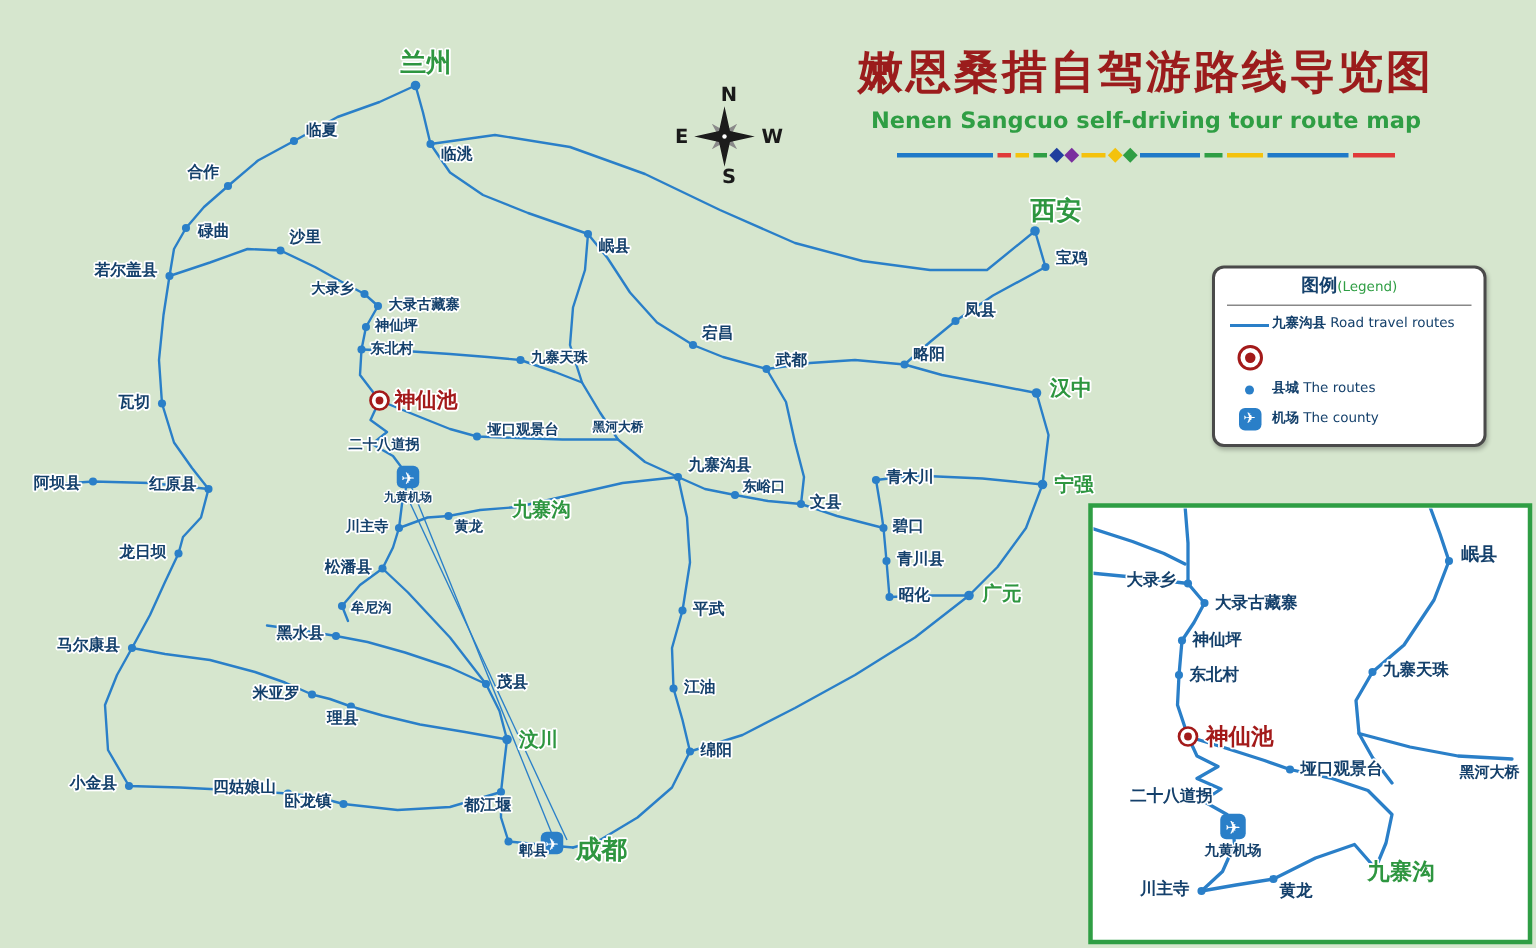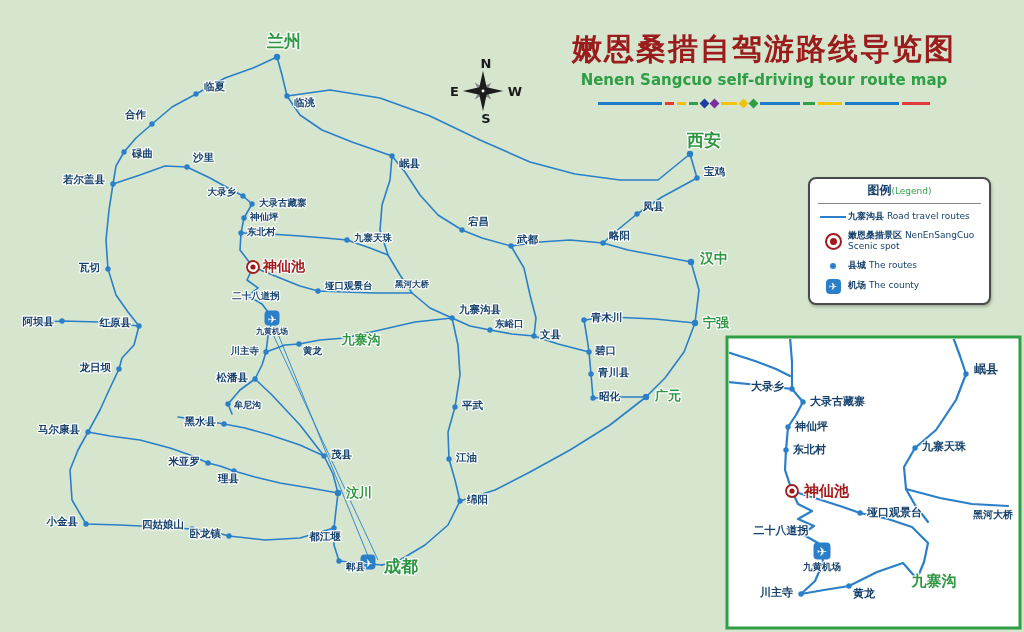--- a/index.html
+++ b/index.html
@@ -282,21 +282,20 @@
           <span class="icon-line"></span>
         </span>
       <span class="legend-text"><span class="zh">九寨沟县</span> <span>Road travel routes</span></span>
     </div>
     <div class="legend-row">
       <span class="legend-icon">
           <span class="icon-scenic">
             <span class="icon-scenic-core"></span>
           </span>
         </span>
-      <span class="legend-text"><span class="zh">嫩恩桑措景区</span> <span>NenEnSangCuo Scenic spot</span></span>
     </div>
     <div class="legend-row">
       <span class="legend-icon">
           <span class="icon-dot"></span>
         </span>
       <span class="legend-text"><span class="zh">县城</span> <span>The routes</span></span>
     </div>
     <div class="legend-row">
       <span class="legend-icon">
           <span class="icon-airport">

